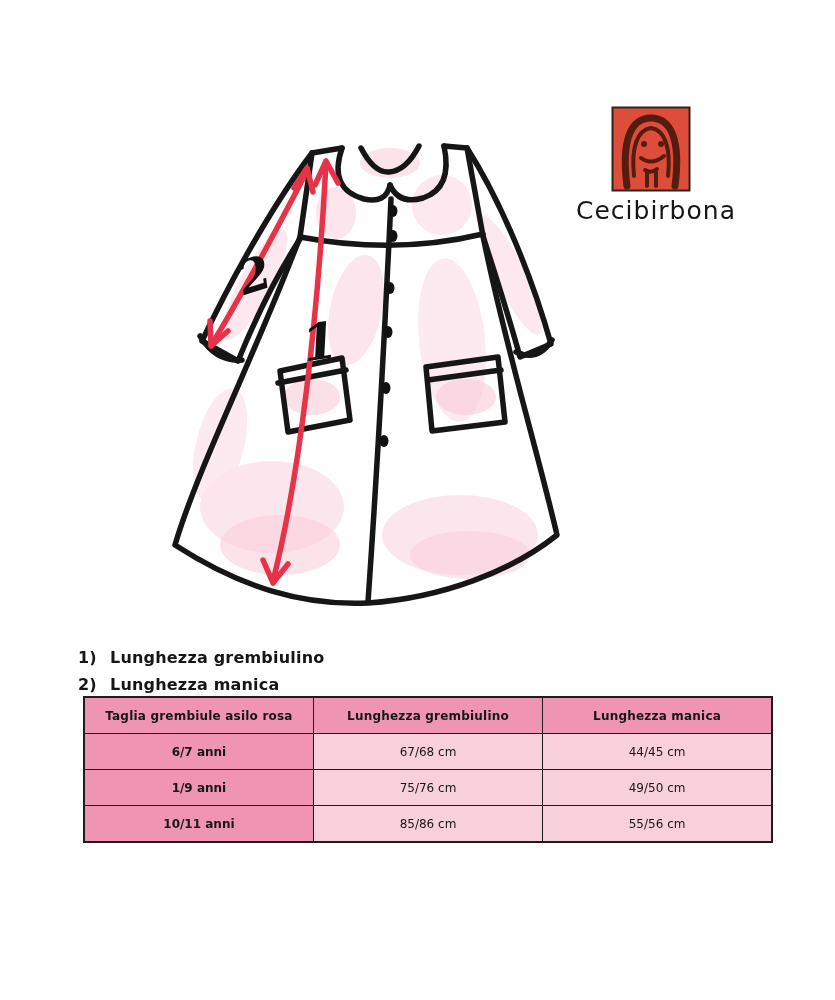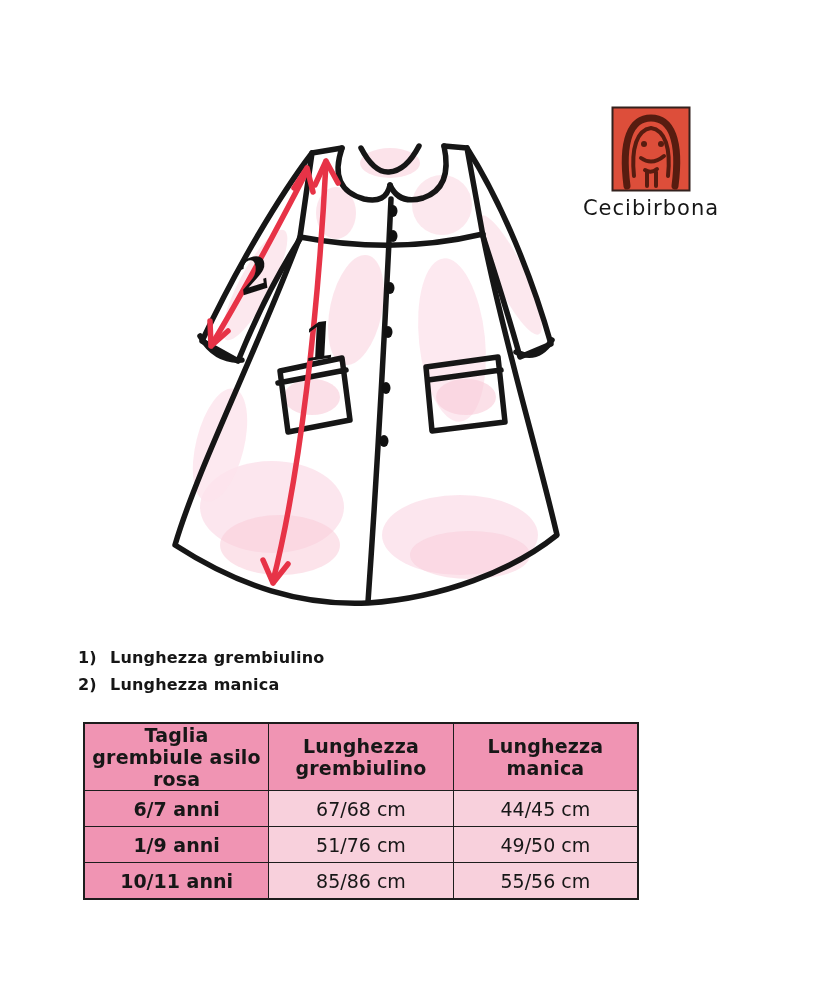--- a/index.html
+++ b/index.html
@@ -10,34 +10,34 @@
   }
   .abs{position:absolute;}
 
   
   #smock-wrap{left:160px;top:115px;width:420px;height:520px;}
 
   
   #brand{left:576px;top:106px;width:150px;text-align:center;}
   #brand svg{display:block;margin:0 auto;}
   #brand-name{
-    margin-top:4px;font-size:21px;letter-spacing:1px;color:#161616;
+    margin-top:4px;font-size:25px;letter-spacing:1px;color:#161616;
     font-family:"DejaVu Sans","Liberation Sans",sans-serif;
   }
 
   
   #legend{left:78px;top:649px;font-size:16px;font-weight:700;}
   .legend-row{display:flex;margin-bottom:9px;line-height:18px;}
   .legend-num{width:32px;flex:0 0 32px;}
   .legend-label{letter-spacing:0.2px;}
 
   
   #size-table{
-    left:83px;top:722px;width:556px;border-collapse:collapse;
-    table-layout:fixed;font-size:19px;
+    left:83px;top:696px;width:690px;border-collapse:collapse;
+    table-layout:fixed;font-size:12px;
   }
   #size-table th,#size-table td{
     border:1.6px solid var(--tbl-border,#1d1d1d);
     text-align:center;vertical-align:middle;
     height:35px;padding:0 4px;color:#171717;
   }
   #size-table{border:2.5px solid var(--tbl-border,#1d1d1d);}
   #size-table th{background:var(--tbl-header-bg,#f094b3);font-weight:700;letter-spacing:0.2px;}
   #size-table td{background:var(--tbl-cell-bg,#f8d0dc);font-weight:400;}
   #size-table td.size-col{background:var(--tbl-header-bg,#f094b3);font-weight:700;}
@@ -160,21 +160,21 @@
     </tr>
   </thead>
   <tbody>
     <tr>
       <td class="size-col">6/7 anni</td>
       <td>67/68 cm</td>
       <td>44/45 cm</td>
     </tr>
     <tr>
       <td class="size-col">1/9 anni</td>
-      <td>51/76 cm</td>
+      <td>75/76 cm</td>
       <td>49/50 cm</td>
     </tr>
     <tr>
       <td class="size-col">10/11 anni</td>
       <td>85/86 cm</td>
       <td>55/56  cm</td>
     </tr>
   </tbody>
 </table>
 

